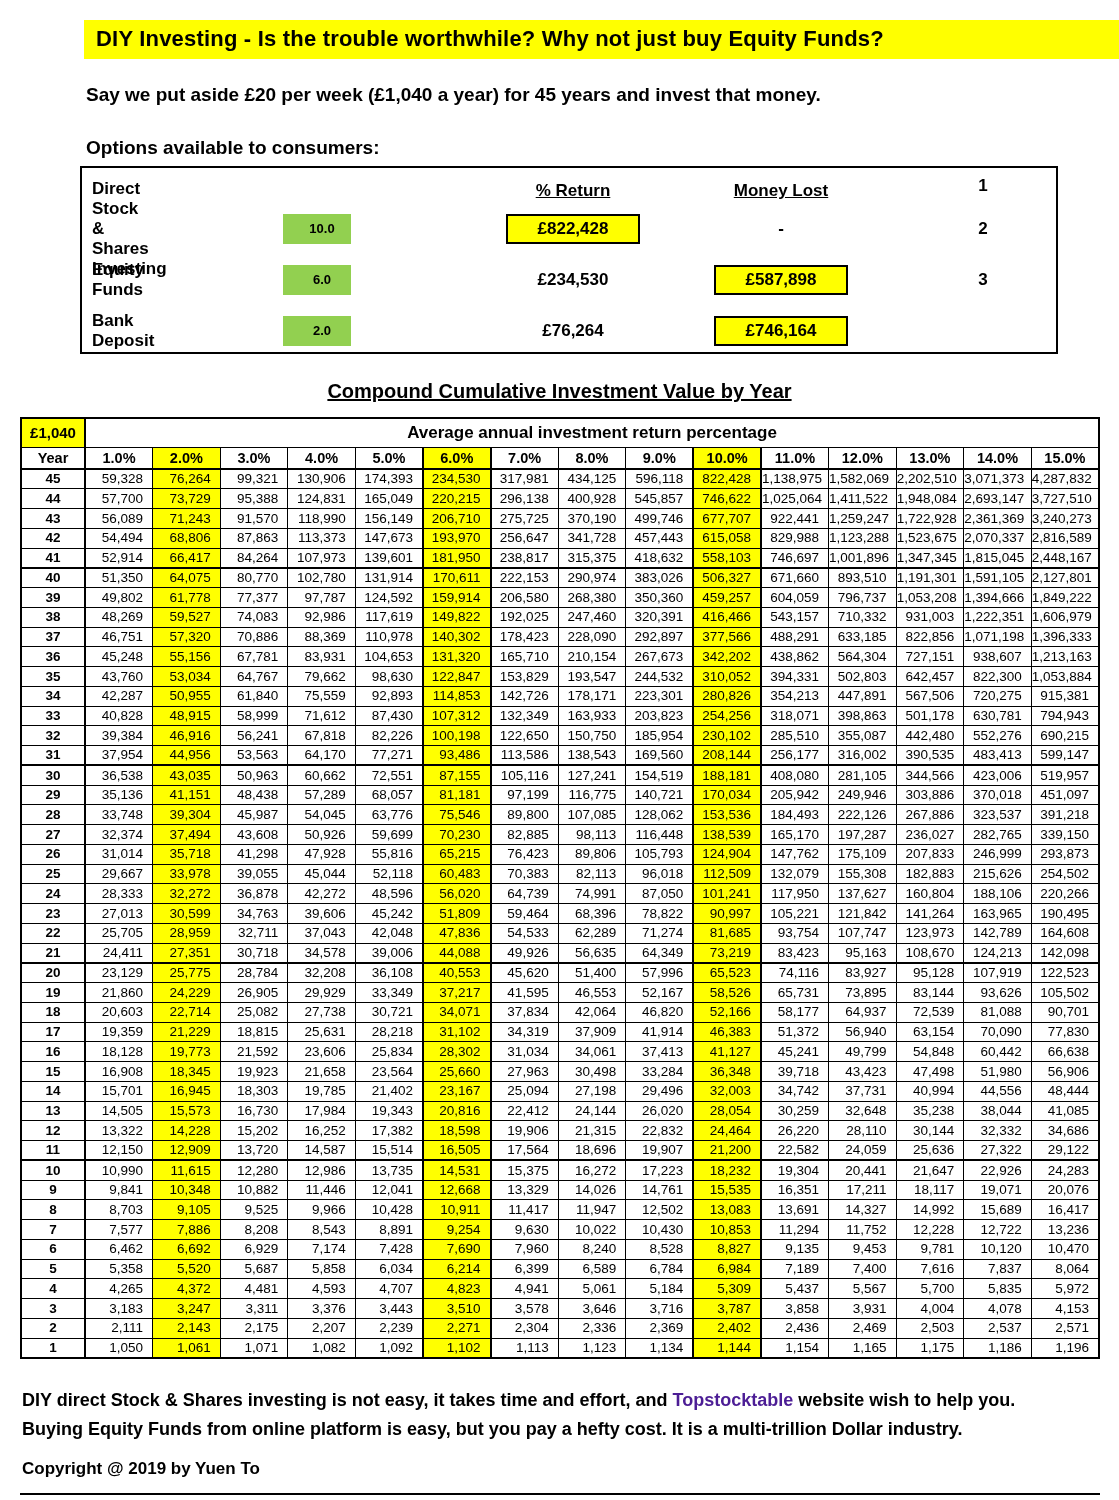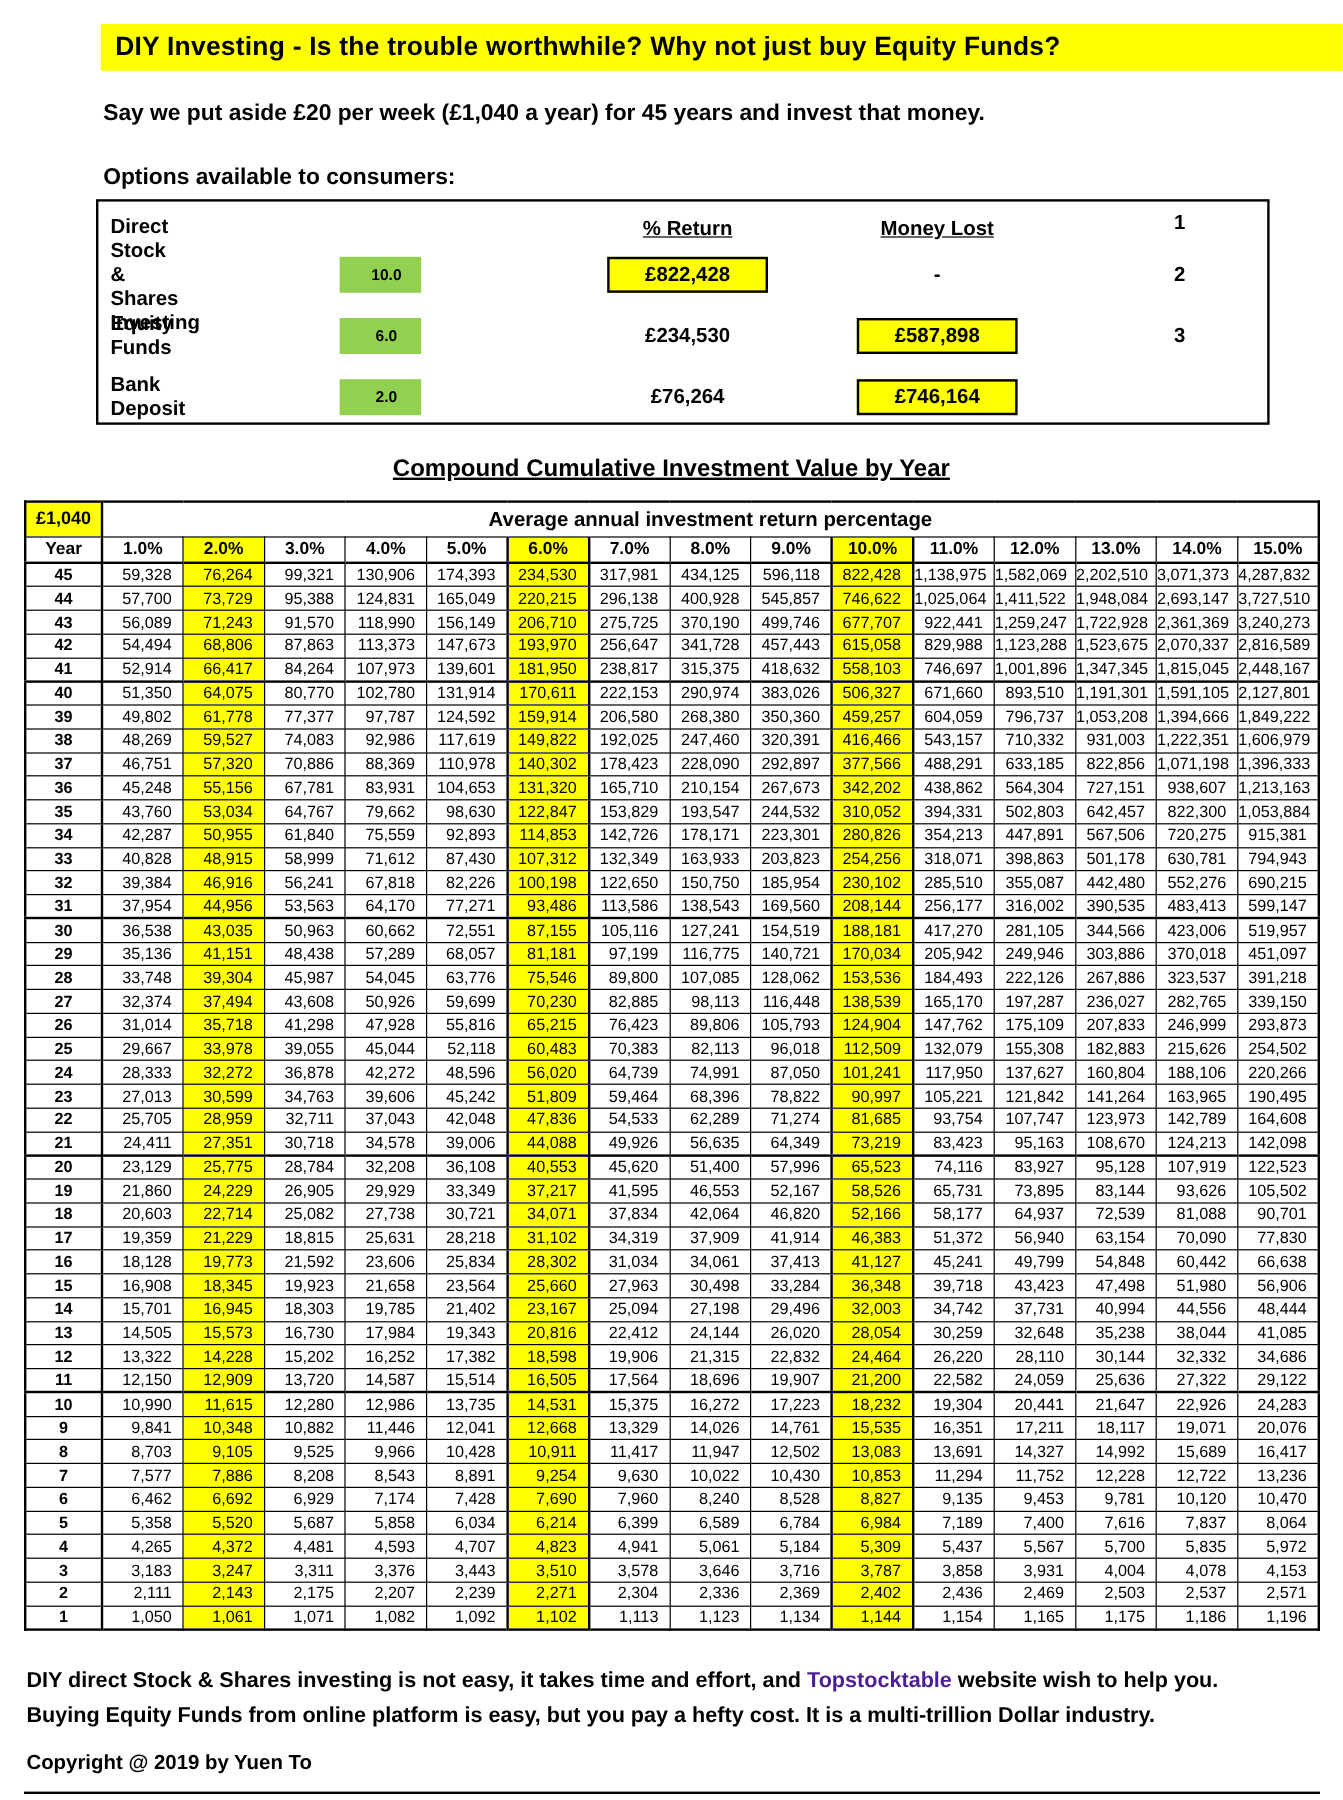--- a/index.html
+++ b/index.html
@@ -399,21 +399,21 @@
         <td>36,538</td>
         <td class="hl">43,035</td>
         <td>50,963</td>
         <td>60,662</td>
         <td>72,551</td>
         <td class="hl vthick">87,155</td>
         <td>105,116</td>
         <td>127,241</td>
         <td>154,519</td>
         <td class="hl vthick">188,181</td>
-        <td>417,270</td>
+        <td>408,080</td>
         <td>281,105</td>
         <td>344,566</td>
         <td>423,006</td>
         <td>519,957</td>
       </tr>
       <tr>
         <td class="year">29</td>
         <td>35,136</td>
         <td class="hl">41,151</td>
         <td>48,438</td>

